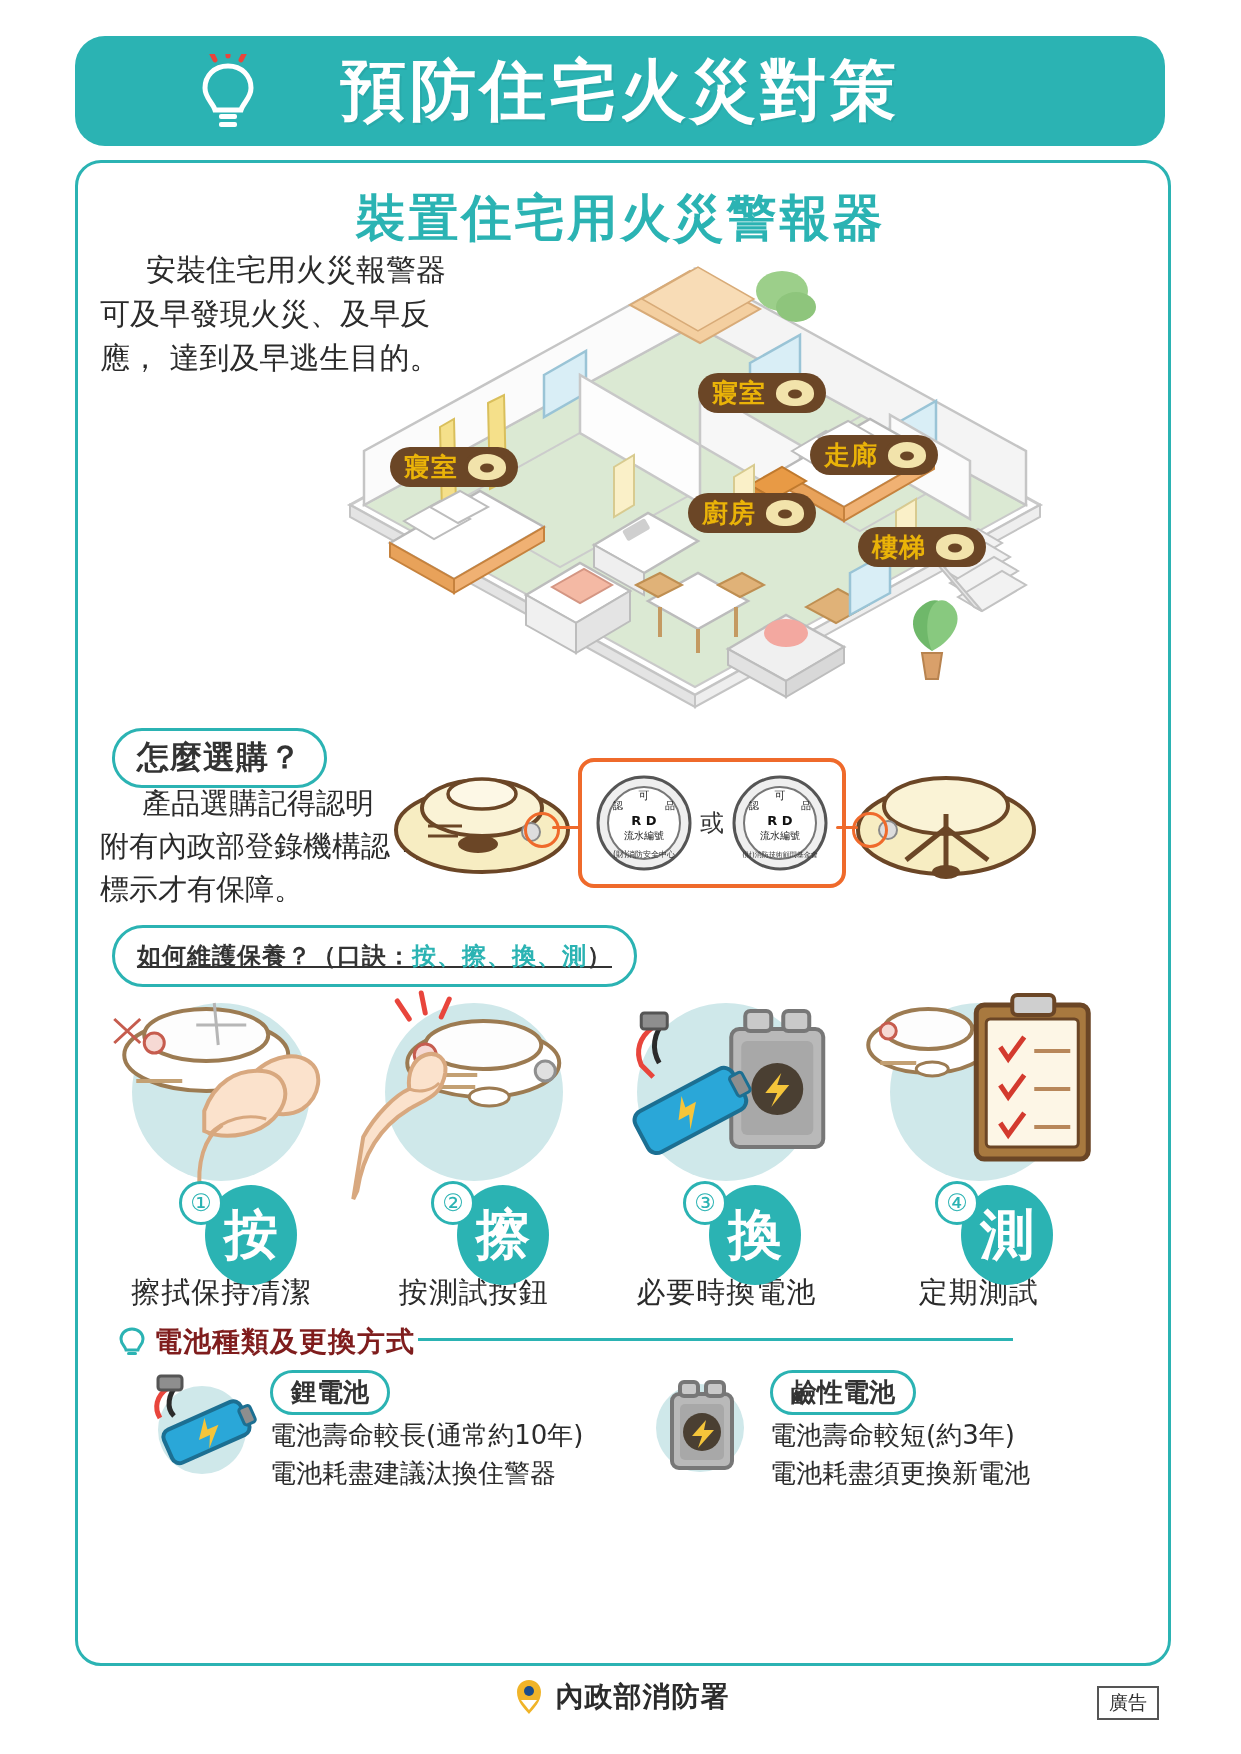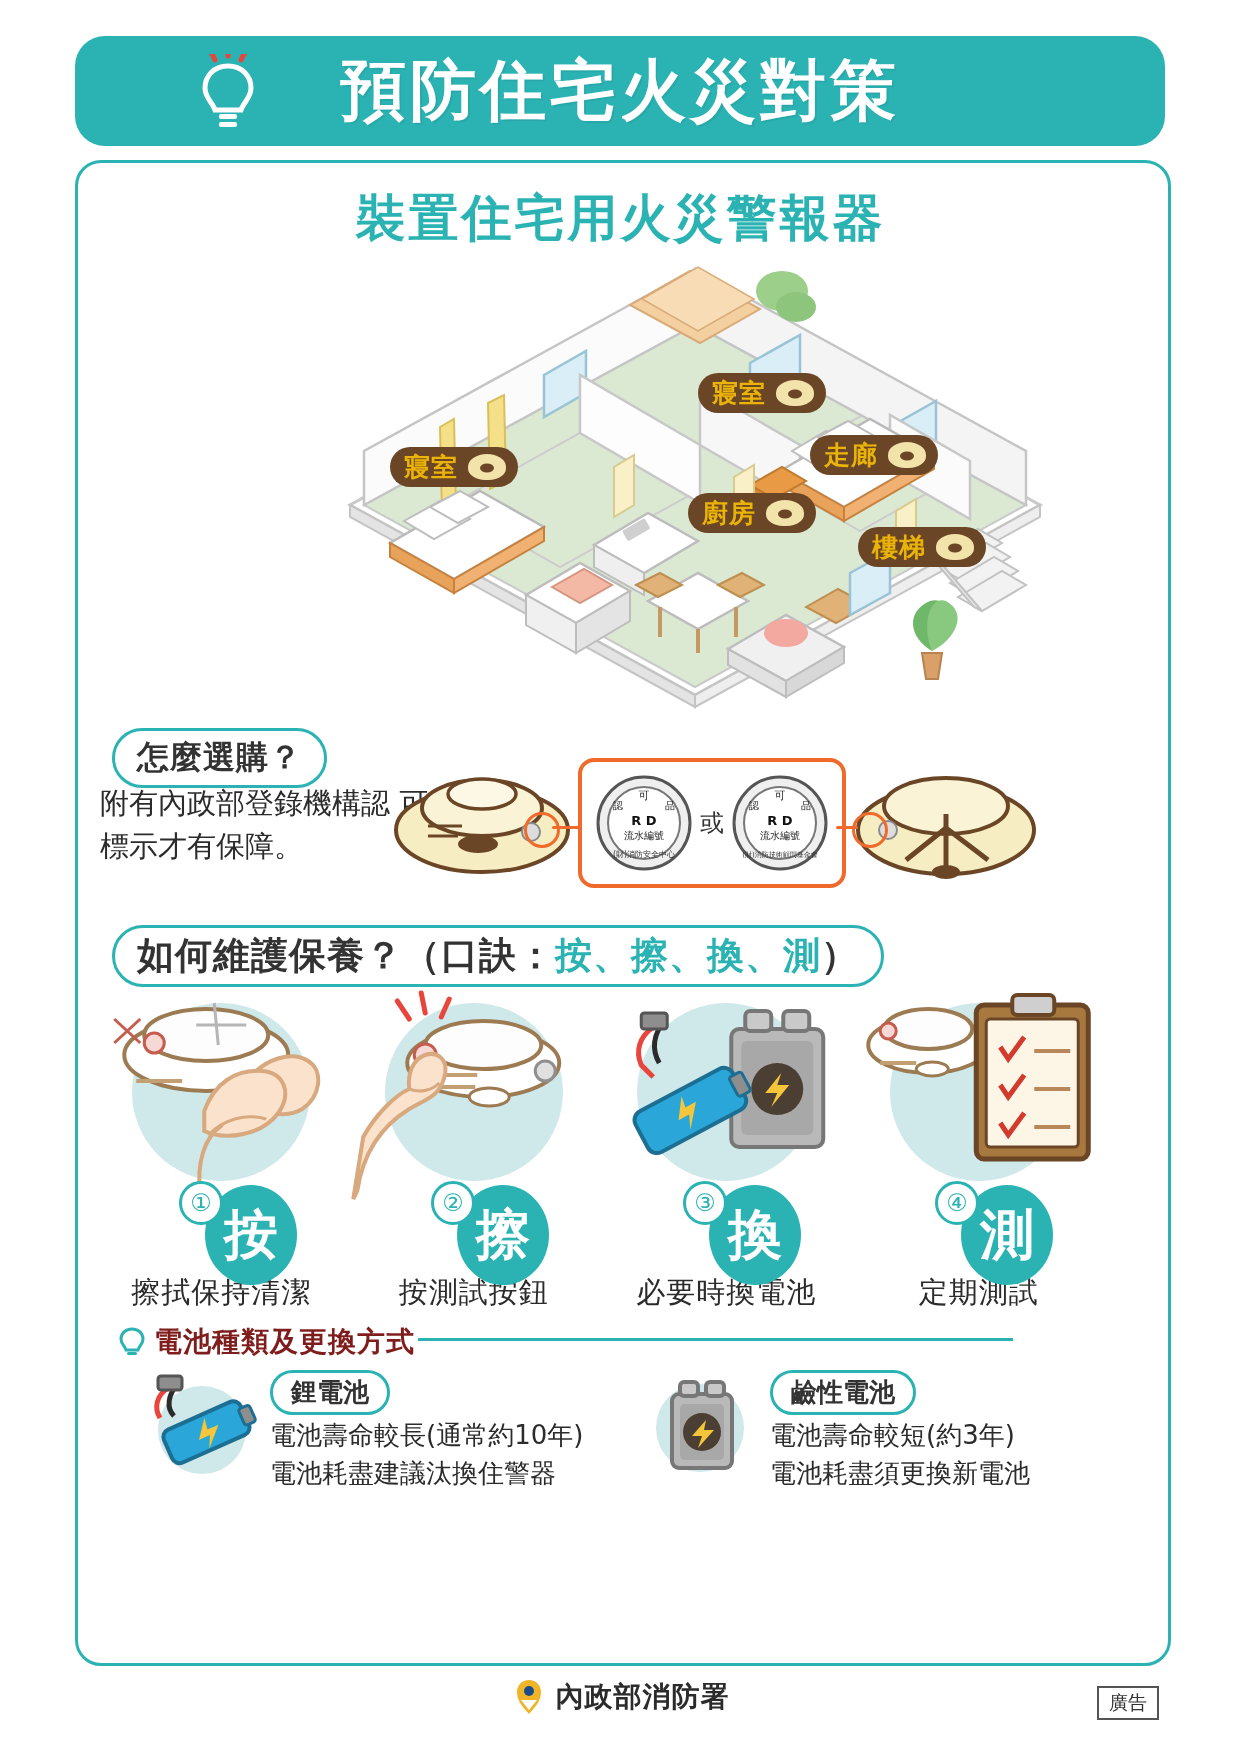--- a/index.html
+++ b/index.html
@@ -51,21 +51,21 @@
   
   .pill{
     position:absolute;display:inline-flex;align-items:center;justify-content:center;
     border:3px solid #2bb3b3;border-radius:40px;background:#ffffff;
     color:#333333;font-weight:bold;letter-spacing:1px;
     font-family:"DejaVu Sans","Liberation Sans",sans-serif;
     padding:4px 22px;white-space:nowrap;
   }
   #pill-place{left:112px;top:366px;font-size:32px;height:46px;}
   #pill-buy{left:112px;top:728px;font-size:32px;height:46px;}
-  #pill-maint{left:112px;top:925px;font-size:37px;height:48px;}
+  #pill-maint{left:112px;top:925px;font-size:24px;height:48px;text-decoration:underline;}
   .mk{color:#2bb3b3;}
 
   
   .house-wrap{position:absolute;left:330px;top:255px;width:730px;height:470px;}
   .house-svg{width:100%;height:100%;}
   .room-tag{
     position:absolute;display:flex;align-items:center;
     background:#6b4626;border-radius:22px;height:40px;padding:0 8px 0 14px;
     color:#eab308;font-size:26px;font-weight:bold;letter-spacing:1px;
     font-family:"DejaVu Sans","Liberation Sans",sans-serif;white-space:nowrap;
@@ -181,20 +181,25 @@
       <rect x="26" y="60" width="18" height="5" rx="2" fill="#ffffff"></rect>
       <rect x="26" y="68" width="18" height="5" rx="2" fill="#ffffff"></rect>
     </svg>
     <div class="header-title">預防住宅火災對策</div>
   </div>
 
   <div class="body-frame"></div>
 
   <div class="sub-title">裝置住宅用火災警報器</div>
 
+  <div class="intro-text">
+    <span class="ind">安裝住宅用火災報警器</span>
+    <span>可及早發現火災、及早反應，</span>
+    <span>達到及早逃生目的。</span>
+  </div>
 
 
   <div class="house-wrap">
     <svg class="house-svg" viewBox="0 0 730 470">
 
       <polygon points="365,440 20,250 365,60 710,250" fill="#ffffff" stroke="#c9c9c9" stroke-width="3"></polygon>
       <polygon points="365,432 34,250 365,70 696,250" fill="#dbe9d3" stroke="#c9c9c9" stroke-width="2"></polygon>
 
       <polygon points="20,250 20,262 365,452 365,440" fill="#e4e4e4" stroke="#c4c4c4" stroke-width="2"></polygon>
       <polygon points="710,250 710,262 365,452 365,440" fill="#eeeeee" stroke="#c4c4c4" stroke-width="2"></polygon>
@@ -301,20 +306,21 @@
     </div>
     <div class="room-tag" style="left:528px;top:272px;text-align:center;">
       <span>樓梯</span>
       <span class="tag-det"></span>
     </div>
   </div>
 
   <div class="pill" id="pill-buy">怎麼選購？</div>
 
   <div class="buy-text">
+    <span class="ind">產品選購記得認明</span>
     <span>附有內政部登錄機構認</span>
     <span>可標示才有保障。</span>
   </div>
 
   <svg class="detector-big" style="left:392px;top:768px;width:180px;height:110px;" viewBox="0 0 180 110">
     <ellipse cx="90" cy="62" rx="86" ry="42" fill="#f7edc2" stroke="#6b4626" stroke-width="4"></ellipse>
     <ellipse cx="90" cy="40" rx="60" ry="28" fill="#faf3d6" stroke="#6b4626" stroke-width="4"></ellipse>
     <ellipse cx="90" cy="26" rx="34" ry="15" fill="#fdf8e6" stroke="#6b4626" stroke-width="3.5"></ellipse>
     <ellipse cx="86" cy="76" rx="20" ry="9" fill="#6b4626"></ellipse>
     <path d="M36 58 H70" stroke="#6b4626" stroke-width="3" fill="none"></path>

